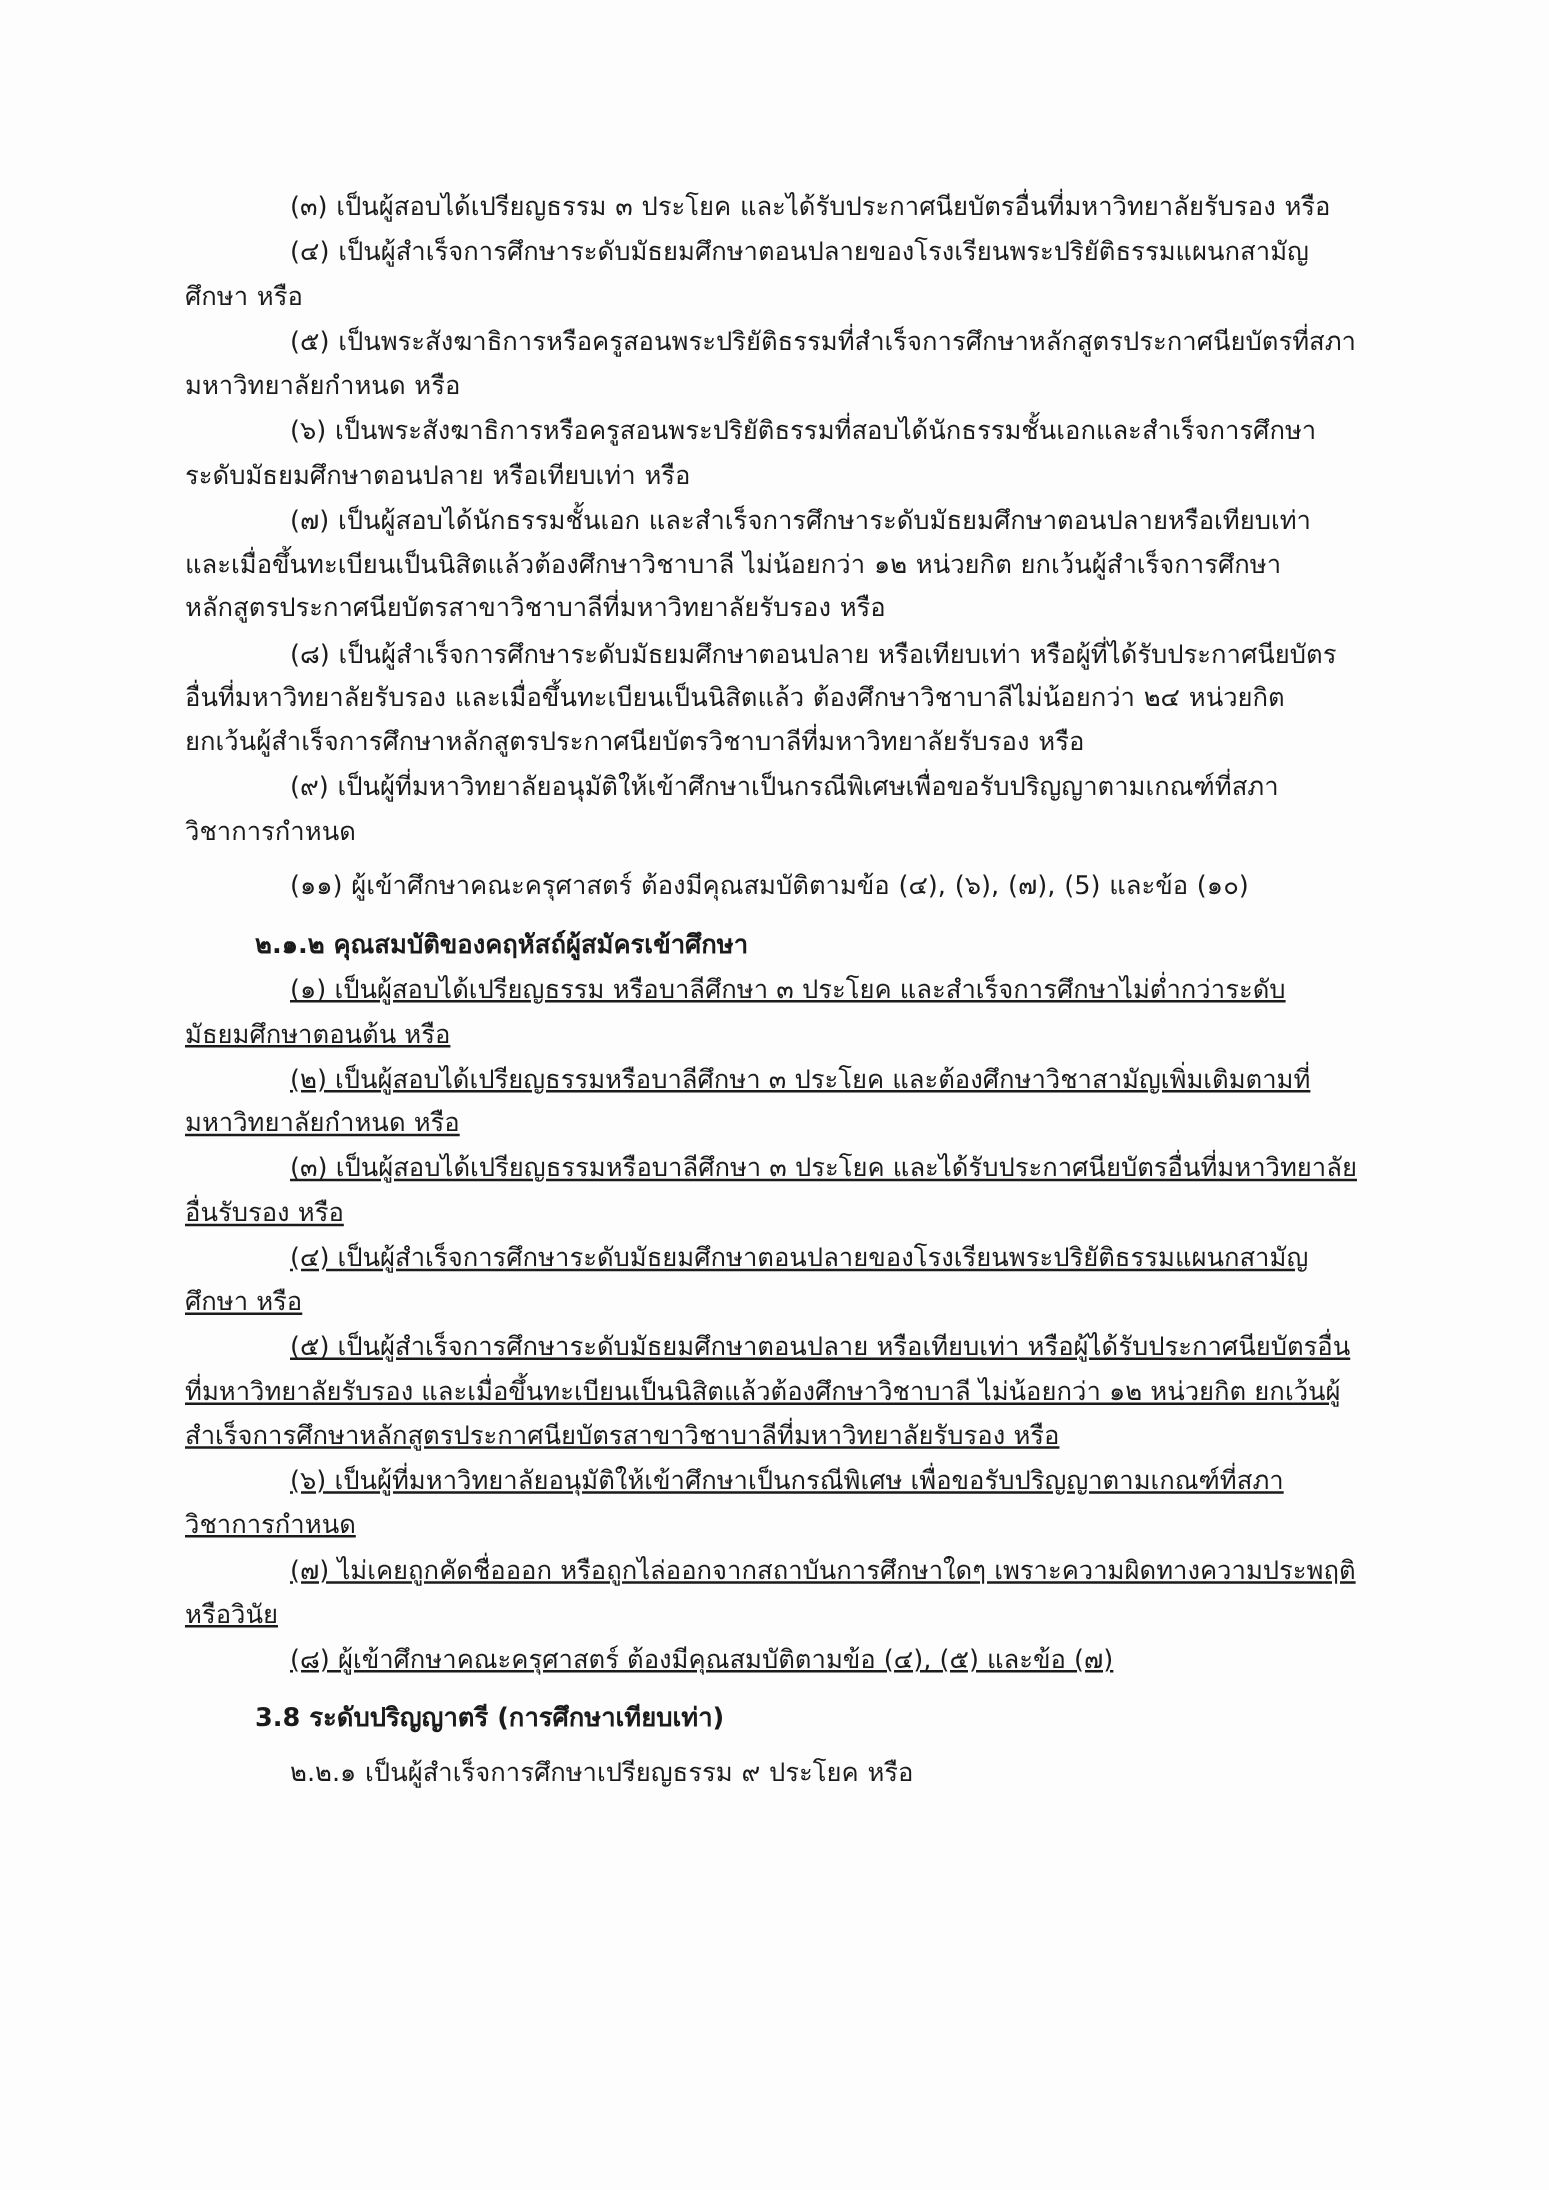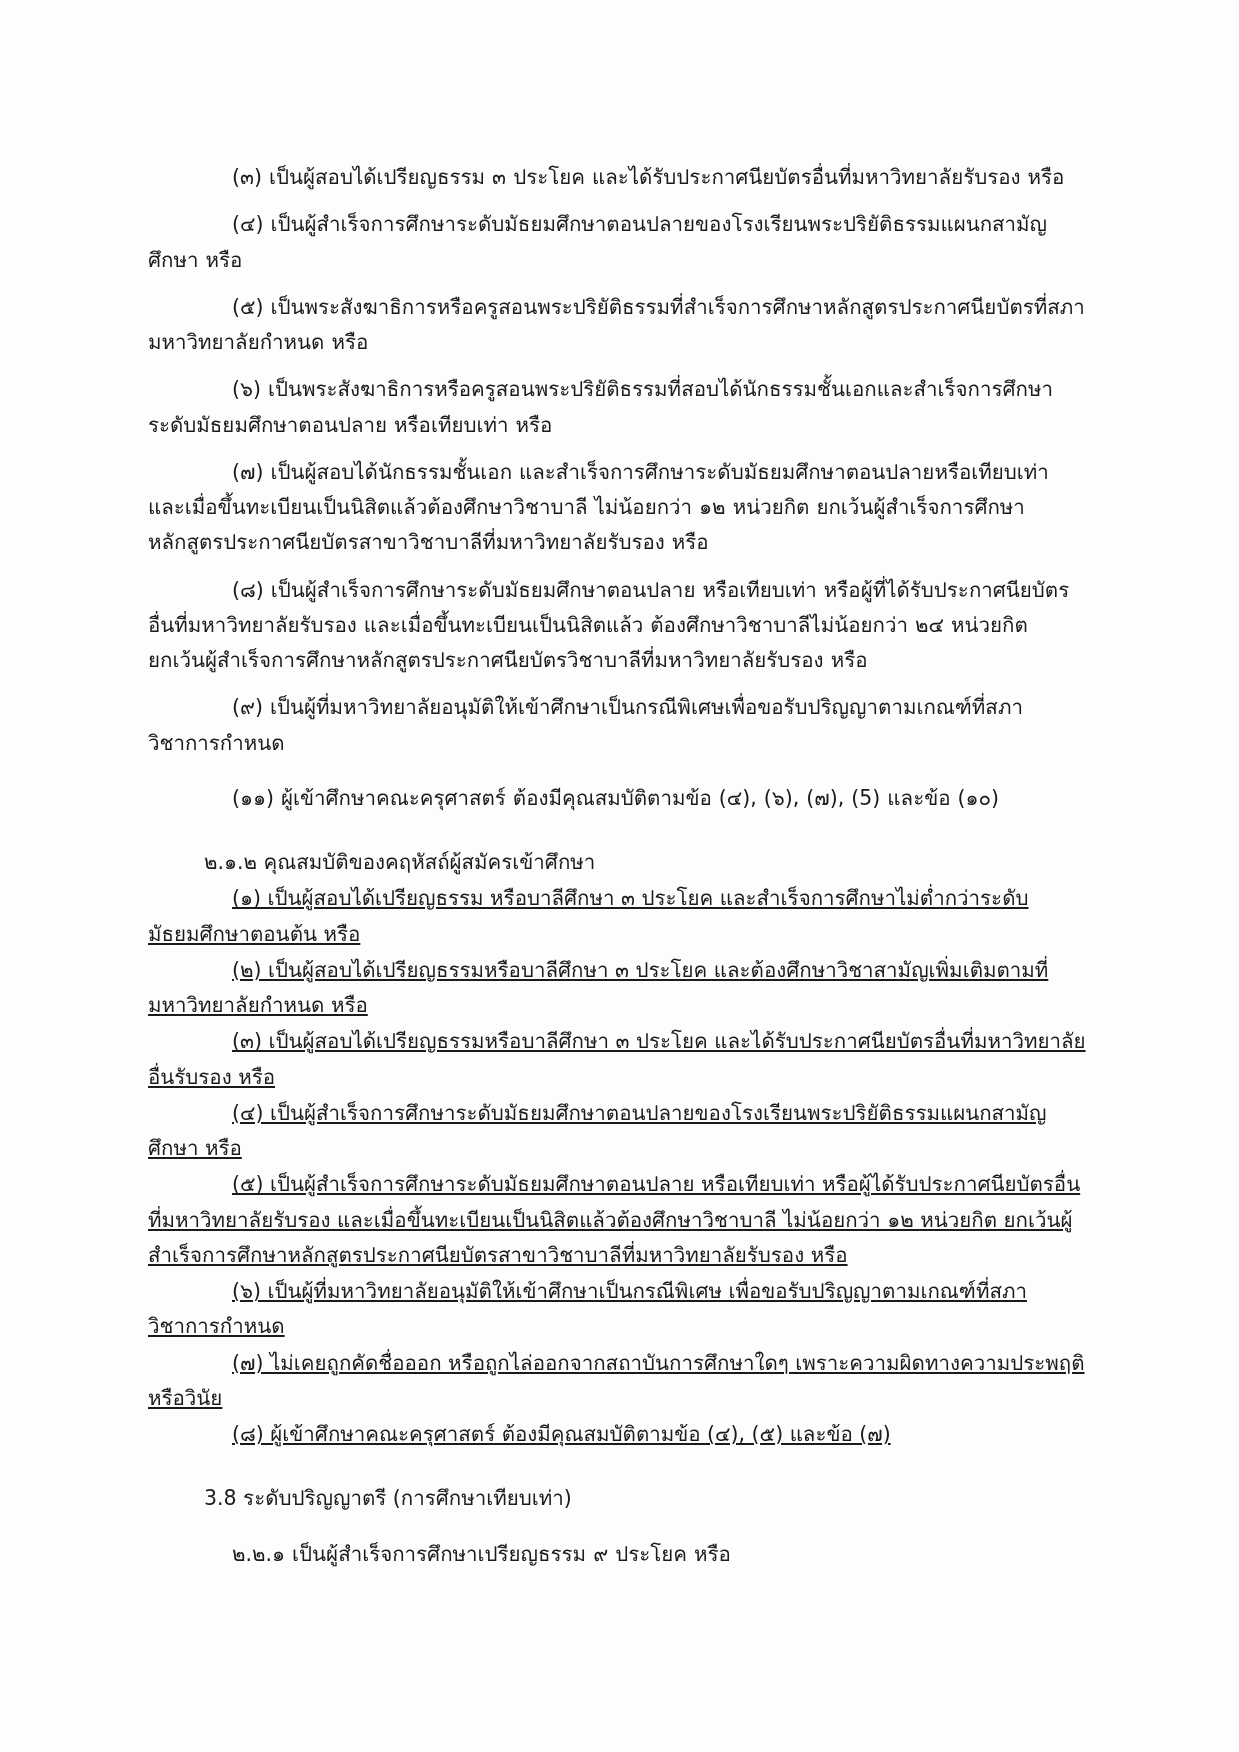--- a/index.html
+++ b/index.html
@@ -20,31 +20,31 @@
     box-sizing: border-box;
     padding: 148px 148px 120px 148px;
     background: #fdfdfd;
   }
   .doc-body {
     font-size: 20.5px;
     line-height: 1.72;
     text-align: left;
   }
   .para {
-    margin: 12px 0 1px 0;
+    margin: 0 0 1px 0;
     text-indent: 84px;
     word-spacing: 0.5px;
   }
   .para.noindent {
     text-indent: 0;
   }
   .heading {
-    margin: 21px 0 1px 0;
+    margin: 4px 0 1px 0;
     text-indent: 84px;
-    font-weight: normal;
+    font-weight: bold;
   }
   .heading.level2 {
     text-indent: 56px;
   }
   .subitem {
     margin: 0 0 1px 0;
     text-indent: 84px;
     text-decoration: underline;
   }
   .spacer-sm { height: 7px; }

